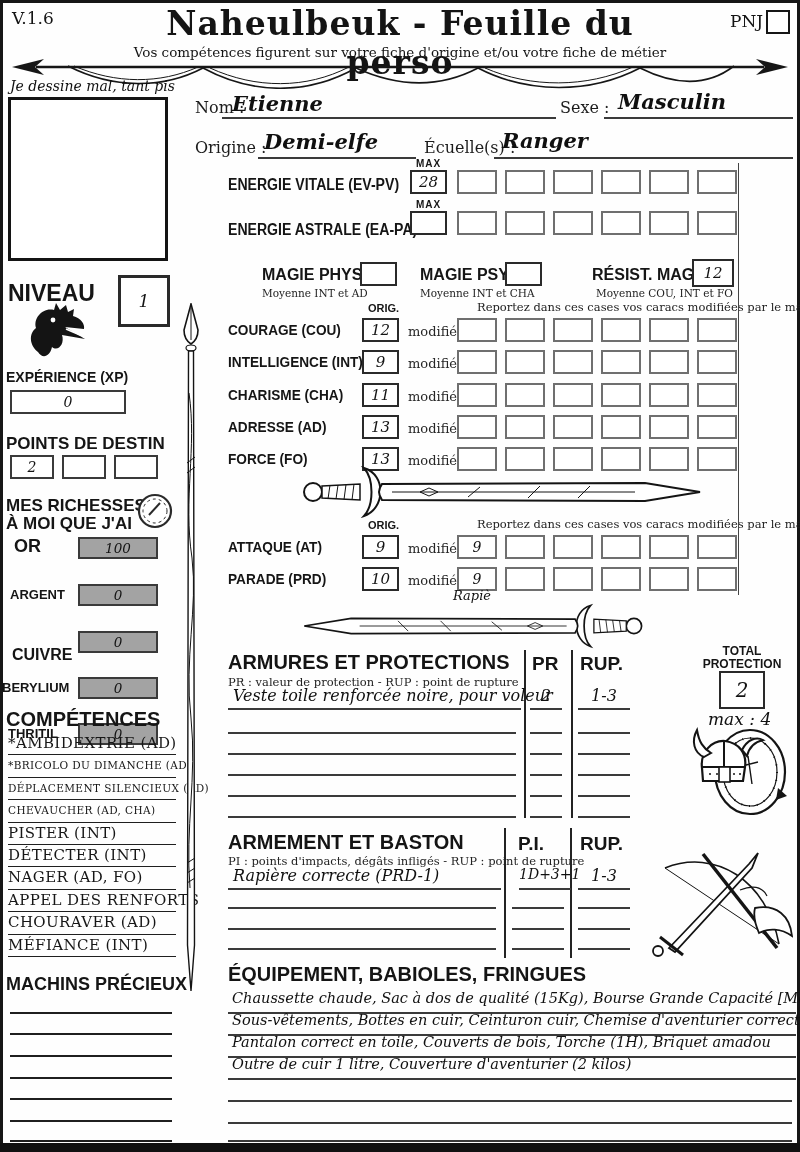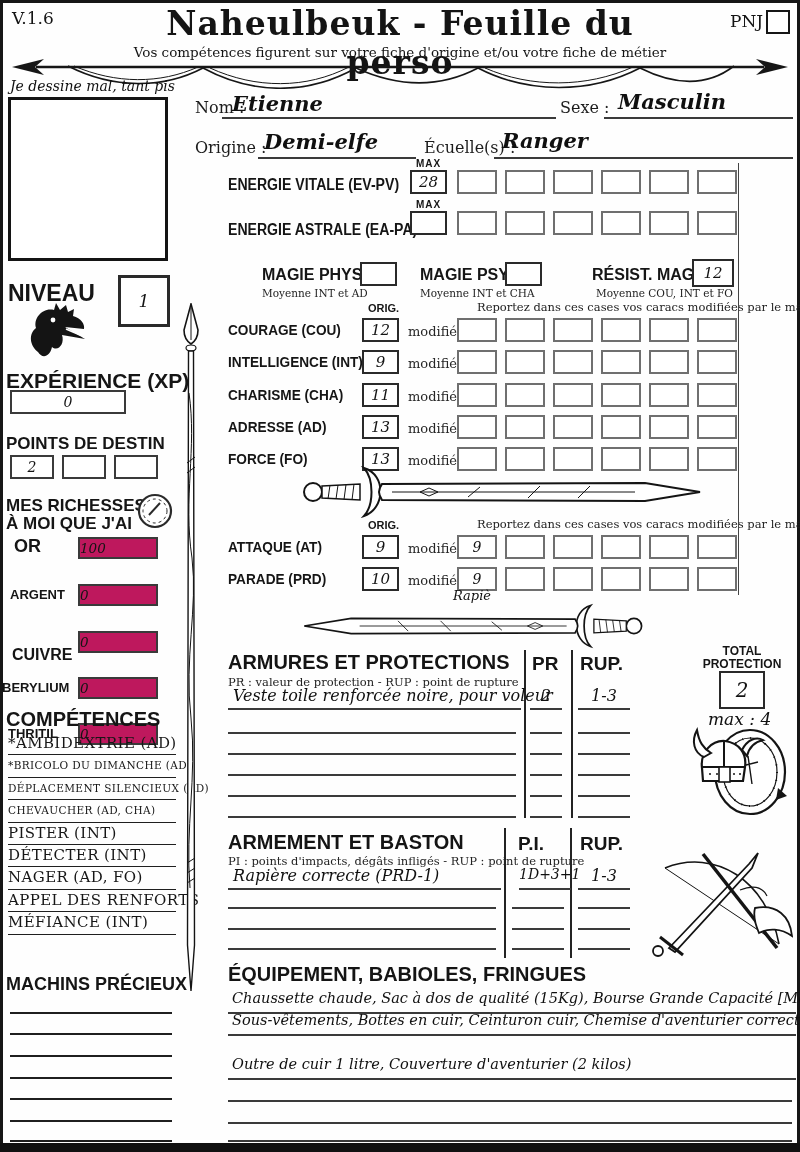--- a/index.html
+++ b/index.html
@@ -17,21 +17,21 @@
   .leg{position:absolute;font-family:"DejaVu Serif",serif;font-size:11.5px;white-space:nowrap;color:#222;}
   .boxrow{position:absolute;display:flex;gap:8px;}
   .cbx{width:36px;height:20px;border:2px solid #6f6f6f;background:#fff;text-align:center;
        font-family:"DejaVu Serif",serif;font-style:italic;font-size:14px;line-height:20px;}
   .origbox{position:absolute;width:33px;height:20px;border:2.5px solid #2a2a2a;background:#fff;text-align:center;
        font-family:"DejaVu Serif",serif;font-style:italic;font-size:15px;line-height:20px;}
   .modlbl{position:absolute;font-family:"DejaVu Serif",serif;font-size:13px;color:#262626;white-space:nowrap;}
   .vline{position:absolute;width:0;border-left:2px solid #232323;}
   .wline{position:absolute;border-bottom:2px solid #3a3a3a;font-family:"DejaVu Serif",serif;font-style:italic;
          font-size:16px;white-space:nowrap;color:#101010;}
-  .curbox{position:absolute;width:76px;height:18px;border:2.5px solid #3a3a3a;background:#be185d;
+  .curbox{position:absolute;width:76px;height:18px;border:2.5px solid #3a3a3a;background:#a3a3a3;text-align:center;
          font-family:"DejaVu Serif",serif;font-style:italic;font-size:13.5px;line-height:18px;}
   .comp{height:21.4px;border-bottom:1.6px solid #1f1f1f;font-family:"DejaVu Serif",serif;font-size:15px;
         letter-spacing:0.4px;line-height:20px;white-space:nowrap;color:#161616;}
   .comp.small{font-size:10.5px;}
   .mline{position:absolute;left:10px;width:162px;border-bottom:2px solid #1f1f1f;height:0;}
   svg{display:block;}
 </style>
 </head>
 <body>
 
@@ -62,21 +62,21 @@
 
   <div class="bs" style="left:8px;top:280px;font-size:23px;">NIVEAU</div>
   <div class="abs" style="left:118px;top:275px;width:46px;height:46px;border:3px solid #2a2a2a;background:#fff;text-align:center;font-family:'DejaVu Serif',serif;font-style:italic;font-size:17px;line-height:46px;">1</div>
 
   <svg class="abs" style="left:28px;top:302px;" width="60" height="62" viewBox="0 0 60 62">
     <path fill="#141414" d="M10,50 C2,44 0,32 8,26 C5,16 15,5 26,8 L28,1 L32,8 L38,3 L40,10 L46,7 L45,14 C53,16 57,22 56,27 L37,25 L57,37 L34,33 C37,42 30,50 24,45 C22,55 14,57 10,50 Z"></path>
     <circle cx="25" cy="18" r="2.4" fill="#fff"></circle>
     <path d="M38,27 L52,33" stroke="#fff" stroke-width="1.6"></path>
   </svg>
 
-  <div class="bs" style="left:6px;top:369px;font-size:21px;">EXPÉRIENCE (XP)</div>
+  <div class="bs" style="left:6px;top:369px;font-size:14px;">EXPÉRIENCE (XP)</div>
   <div class="abs" style="left:10px;top:390px;width:112px;height:20px;border:2.5px solid #3a3a3a;background:#fff;text-align:center;font-family:'DejaVu Serif',serif;font-style:italic;font-size:14px;line-height:20px;">0</div>
 
   <div class="bs" style="left:6px;top:434px;font-size:17px;">POINTS DE DESTIN</div>
   <div class="abs" style="left:10px;top:455px;width:40px;height:20px;border:2.5px solid #3a3a3a;background:#fff;text-align:center;font-family:'DejaVu Serif',serif;font-style:italic;font-size:14px;line-height:20px;">2</div>
   <div class="abs" style="left:62px;top:455px;width:40px;height:20px;border:2.5px solid #3a3a3a;background:#fff;"></div>
   <div class="abs" style="left:114px;top:455px;width:40px;height:20px;border:2.5px solid #3a3a3a;background:#fff;"></div>
 
   <div class="bs" style="left:6px;top:496px;font-size:17px;">MES RICHESSES</div>
   <div class="bs" style="left:6px;top:514px;font-size:17px;">À MOI QUE J'AI</div>
   <svg class="abs" style="left:136px;top:492px;" width="38" height="38" viewBox="0 0 38 38">
@@ -99,20 +99,21 @@
   <div class="bs" style="left:6px;top:708px;font-size:20px;">COMPÉTENCES</div>
   <div class="abs" style="left:8px;top:733px;width:168px;">
     <div class="comp">*AMBIDEXTRIE (AD)</div>
     <div class="comp small">*BRICOLO DU DIMANCHE (AD)</div>
     <div class="comp small">DÉPLACEMENT SILENCIEUX (AD)</div>
     <div class="comp small">CHEVAUCHER (AD, CHA)</div>
     <div class="comp">PISTER (INT)</div>
     <div class="comp">DÉTECTER (INT)</div>
     <div class="comp">NAGER (AD, FO)</div>
     <div class="comp">APPEL DES RENFORTS</div>
+    <div class="comp">CHOURAVER (AD)</div>
     <div class="comp">MÉFIANCE (INT)</div>
   </div>
 
   <div class="bs" style="left:6px;top:974px;font-size:18px;">MACHINS PRÉCIEUX</div>
   <div class="mline" style="top:1012px;"></div>
   <div class="mline" style="top:1033px;"></div>
   <div class="mline" style="top:1055px;"></div>
   <div class="mline" style="top:1077px;"></div>
   <div class="mline" style="top:1098px;"></div>
   <div class="mline" style="top:1120px;"></div>
@@ -370,19 +371,20 @@
     <path d="M15,87 L38,105" stroke="#141414" stroke-width="3"></path>
     <circle cx="13" cy="101" r="5" fill="#fff" stroke="#141414" stroke-width="1.8"></circle>
     <path d="M58,4 L132,98" stroke="#141414" stroke-width="3.5"></path>
     <path d="M110,58 C132,54 145,66 147,86 C136,78 123,78 114,83 C110,74 108,66 110,58 Z" fill="#fff" stroke="#141414" stroke-width="1.8"></path>
     <path d="M95,40 C110,34 118,38 122,46" fill="none" stroke="#141414" stroke-width="1.2"></path>
   </svg>
 
   <div class="sect" style="left:228px;top:962px;">ÉQUIPEMENT, BABIOLES, FRINGUES</div>
   <div class="wline" style="left:228px;top:990px;width:564px;height:22px;font-size:14.5px;padding-left:4px;">Chaussette chaude, Sac à dos de qualité (15Kg), Bourse Grande Capacité [Max 100PO]</div>
   <div class="wline" style="left:228px;top:1012px;width:564px;height:22px;font-size:14.5px;padding-left:4px;">Sous-vêtements, Bottes en cuir, Ceinturon cuir, Chemise d'aventurier correcte, Écuelle</div>
+  <div class="wline" style="left:228px;top:1034px;width:564px;height:22px;font-size:14.5px;padding-left:4px;">Pantalon correct en toile, Couverts de bois, Torche (1H), Briquet amadou</div>
   <div class="wline" style="left:228px;top:1056px;width:564px;height:22px;font-size:14.5px;padding-left:4px;">Outre de cuir 1 litre, Couverture d'aventurier (2 kilos)</div>
   <div class="wline" style="left:228px;top:1078px;width:564px;height:22px;"></div>
   <div class="wline" style="left:228px;top:1100px;width:564px;height:22px;"></div>
   <div class="wline" style="left:228px;top:1118px;width:564px;height:22px;"></div>
 
   <div class="abs" style="left:0;top:1143px;width:800px;height:9px;background:#111;"></div>
 </div>
 
 </body></html>

